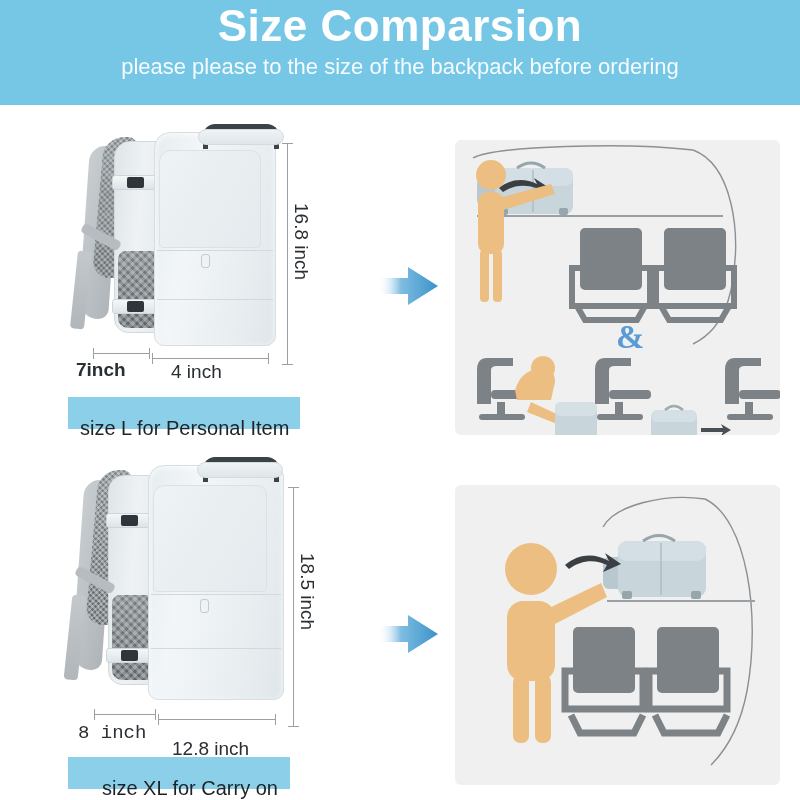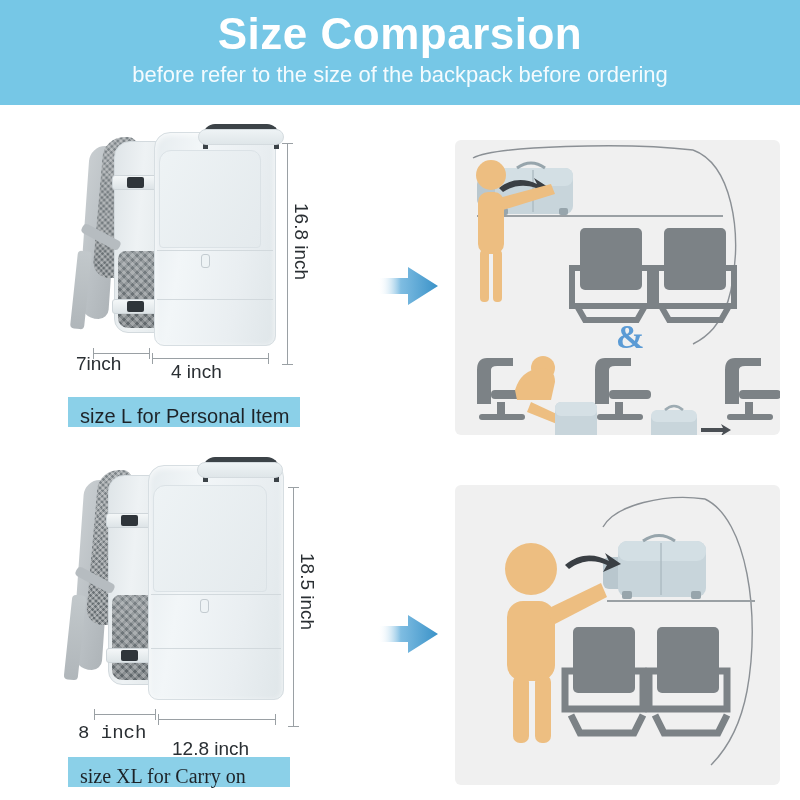--- a/index.html
+++ b/index.html
@@ -28,21 +28,20 @@
     left: 0;
     top: 0;
     width: 800px;
     height: 105px;
     background: #76c7e6;
     box-sizing: border-box;
     text-align: center;
   }
   .header-title {
     margin: 0;
-    padding-top: 8px;
     font-size: 44px;
     line-height: 52px;
     font-weight: bold;
     color: #ffffff;
     letter-spacing: 0.5px;
     font-family: "Liberation Sans", "DejaVu Sans", sans-serif;
   }
   .header-sub {
     margin: 0;
     padding-top: 2px;
@@ -283,21 +282,21 @@
   }
 
   
   .badge {
     position: absolute;
     background: #8bd0e8;
     color: #1d2328;
     font-size: 20px;
     line-height: 30px;
     height: 30px;
-    padding: 4px 12px;
+    padding: 16px 12px;
     box-sizing: border-box;
     white-space: nowrap;
     font-family: "Liberation Sans", "DejaVu Sans", sans-serif;
   }
 
   
   .arrow {
     position: absolute;
     width: 62px;
     height: 42px;
@@ -319,21 +318,21 @@
     font-family: "Liberation Serif", "DejaVu Serif", serif;
   }
 </style>
 </head>
 <body>
 
 <div id="page">
 
   <div class="header">
     <div class="header-title">Size Comparsion</div>
-    <div class="header-sub">before refer to the size of the backpack before ordering</div>
+    <div class="header-sub">please please to the size of the backpack before ordering</div>
   </div>
 
   <div class="row row-l">
 
     <div class="product-col">
 
       <div class="bag bag-l">
         <div class="strap-back"></div>
         <div class="mesh-back"></div>
         <div class="bag-sidepanel"></div>
@@ -362,21 +361,21 @@
       <div class="dim-h" style="left:93px; top:243px; width:57px;">
         <div class="line"></div>
         <div class="tick start"></div>
         <div class="tick end"></div>
       </div>
       <div class="dim-h" style="left:152px; top:248px; width:117px;">
         <div class="line"></div>
         <div class="tick start"></div>
         <div class="tick end"></div>
       </div>
-      <div class="dim-label" style="left:76px; top:248px;">7inch</div>
+      <div class="dim-label" style="left:76px; top:254px;font-weight:bold;">7inch</div>
       <div class="dim-label" style="left:171px; top:256px;">4 inch</div>
 
       <div class="badge" style="left:68px; top:292px; width:232px; text-align:left;">size L for Personal Item</div>
     </div>
 
     <div class="arrow" style="left:378px; top:160px;">
       <svg width="62" height="42" viewBox="0 0 62 42">
         <defs>
           <linearGradient id="agL" x1="0" y1="0" x2="1" y2="0">
             <stop offset="0%" stop-color="#ffffff" stop-opacity="0"></stop>
@@ -514,21 +513,21 @@
         <div class="tick end"></div>
       </div>
       <div class="dim-h" style="left:158px; top:269px; width:118px;">
         <div class="line"></div>
         <div class="tick start"></div>
         <div class="tick end"></div>
       </div>
       <div class="dim-label" style="left:78px; top:277px;font-family:Liberation Mono, monospace;">8 inch</div>
       <div class="dim-label" style="left:172px; top:293px;">12.8 inch</div>
 
-      <div class="badge" style="left:68px; top:312px; width:222px; text-align:left;font-family:Liberation Serif, serif;">size XL for Carry on</div>
+      <div class="badge" style="left:68px; top:312px; width:222px; text-align:right;">size XL for Carry on</div>
     </div>
 
     <div class="arrow" style="left:378px; top:168px;">
       <svg width="62" height="42" viewBox="0 0 62 42">
         <defs>
           <linearGradient id="agXL" x1="0" y1="0" x2="1" y2="0">
             <stop offset="0%" stop-color="#ffffff" stop-opacity="0"></stop>
             <stop offset="38%" stop-color="#7fbde2" stop-opacity="1"></stop>
             <stop offset="100%" stop-color="#3a92c8" stop-opacity="1"></stop>
           </linearGradient>

